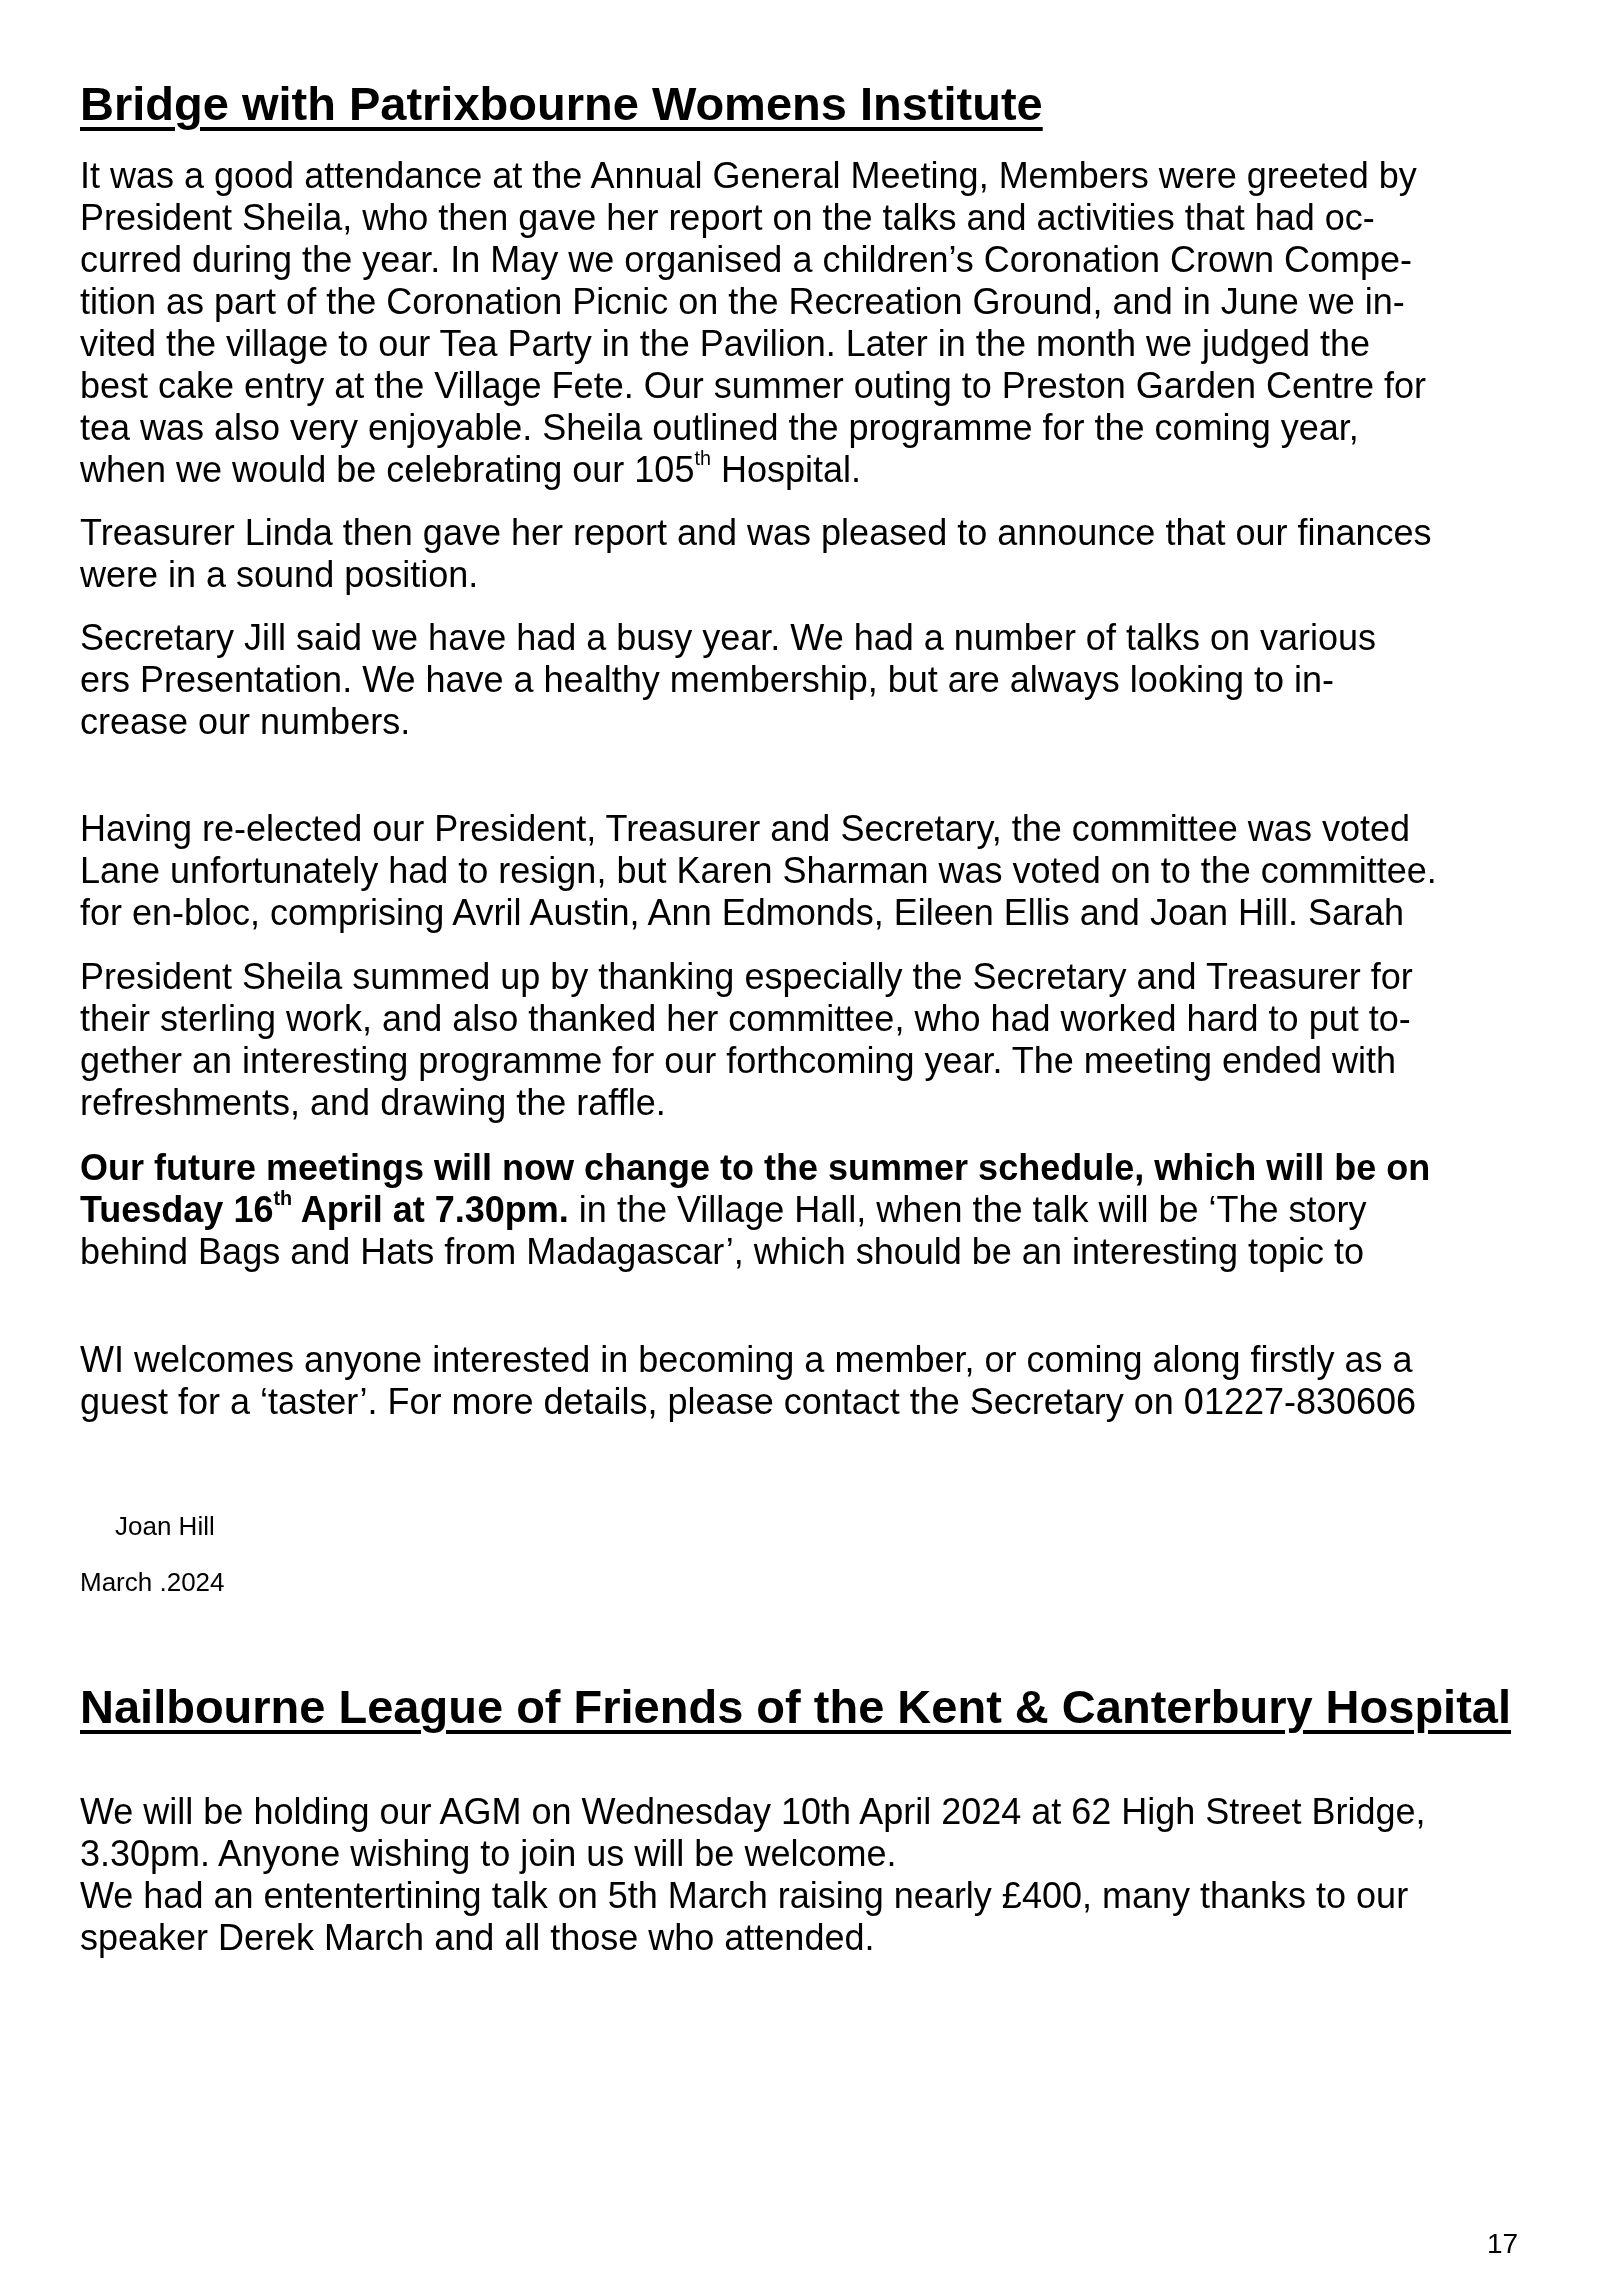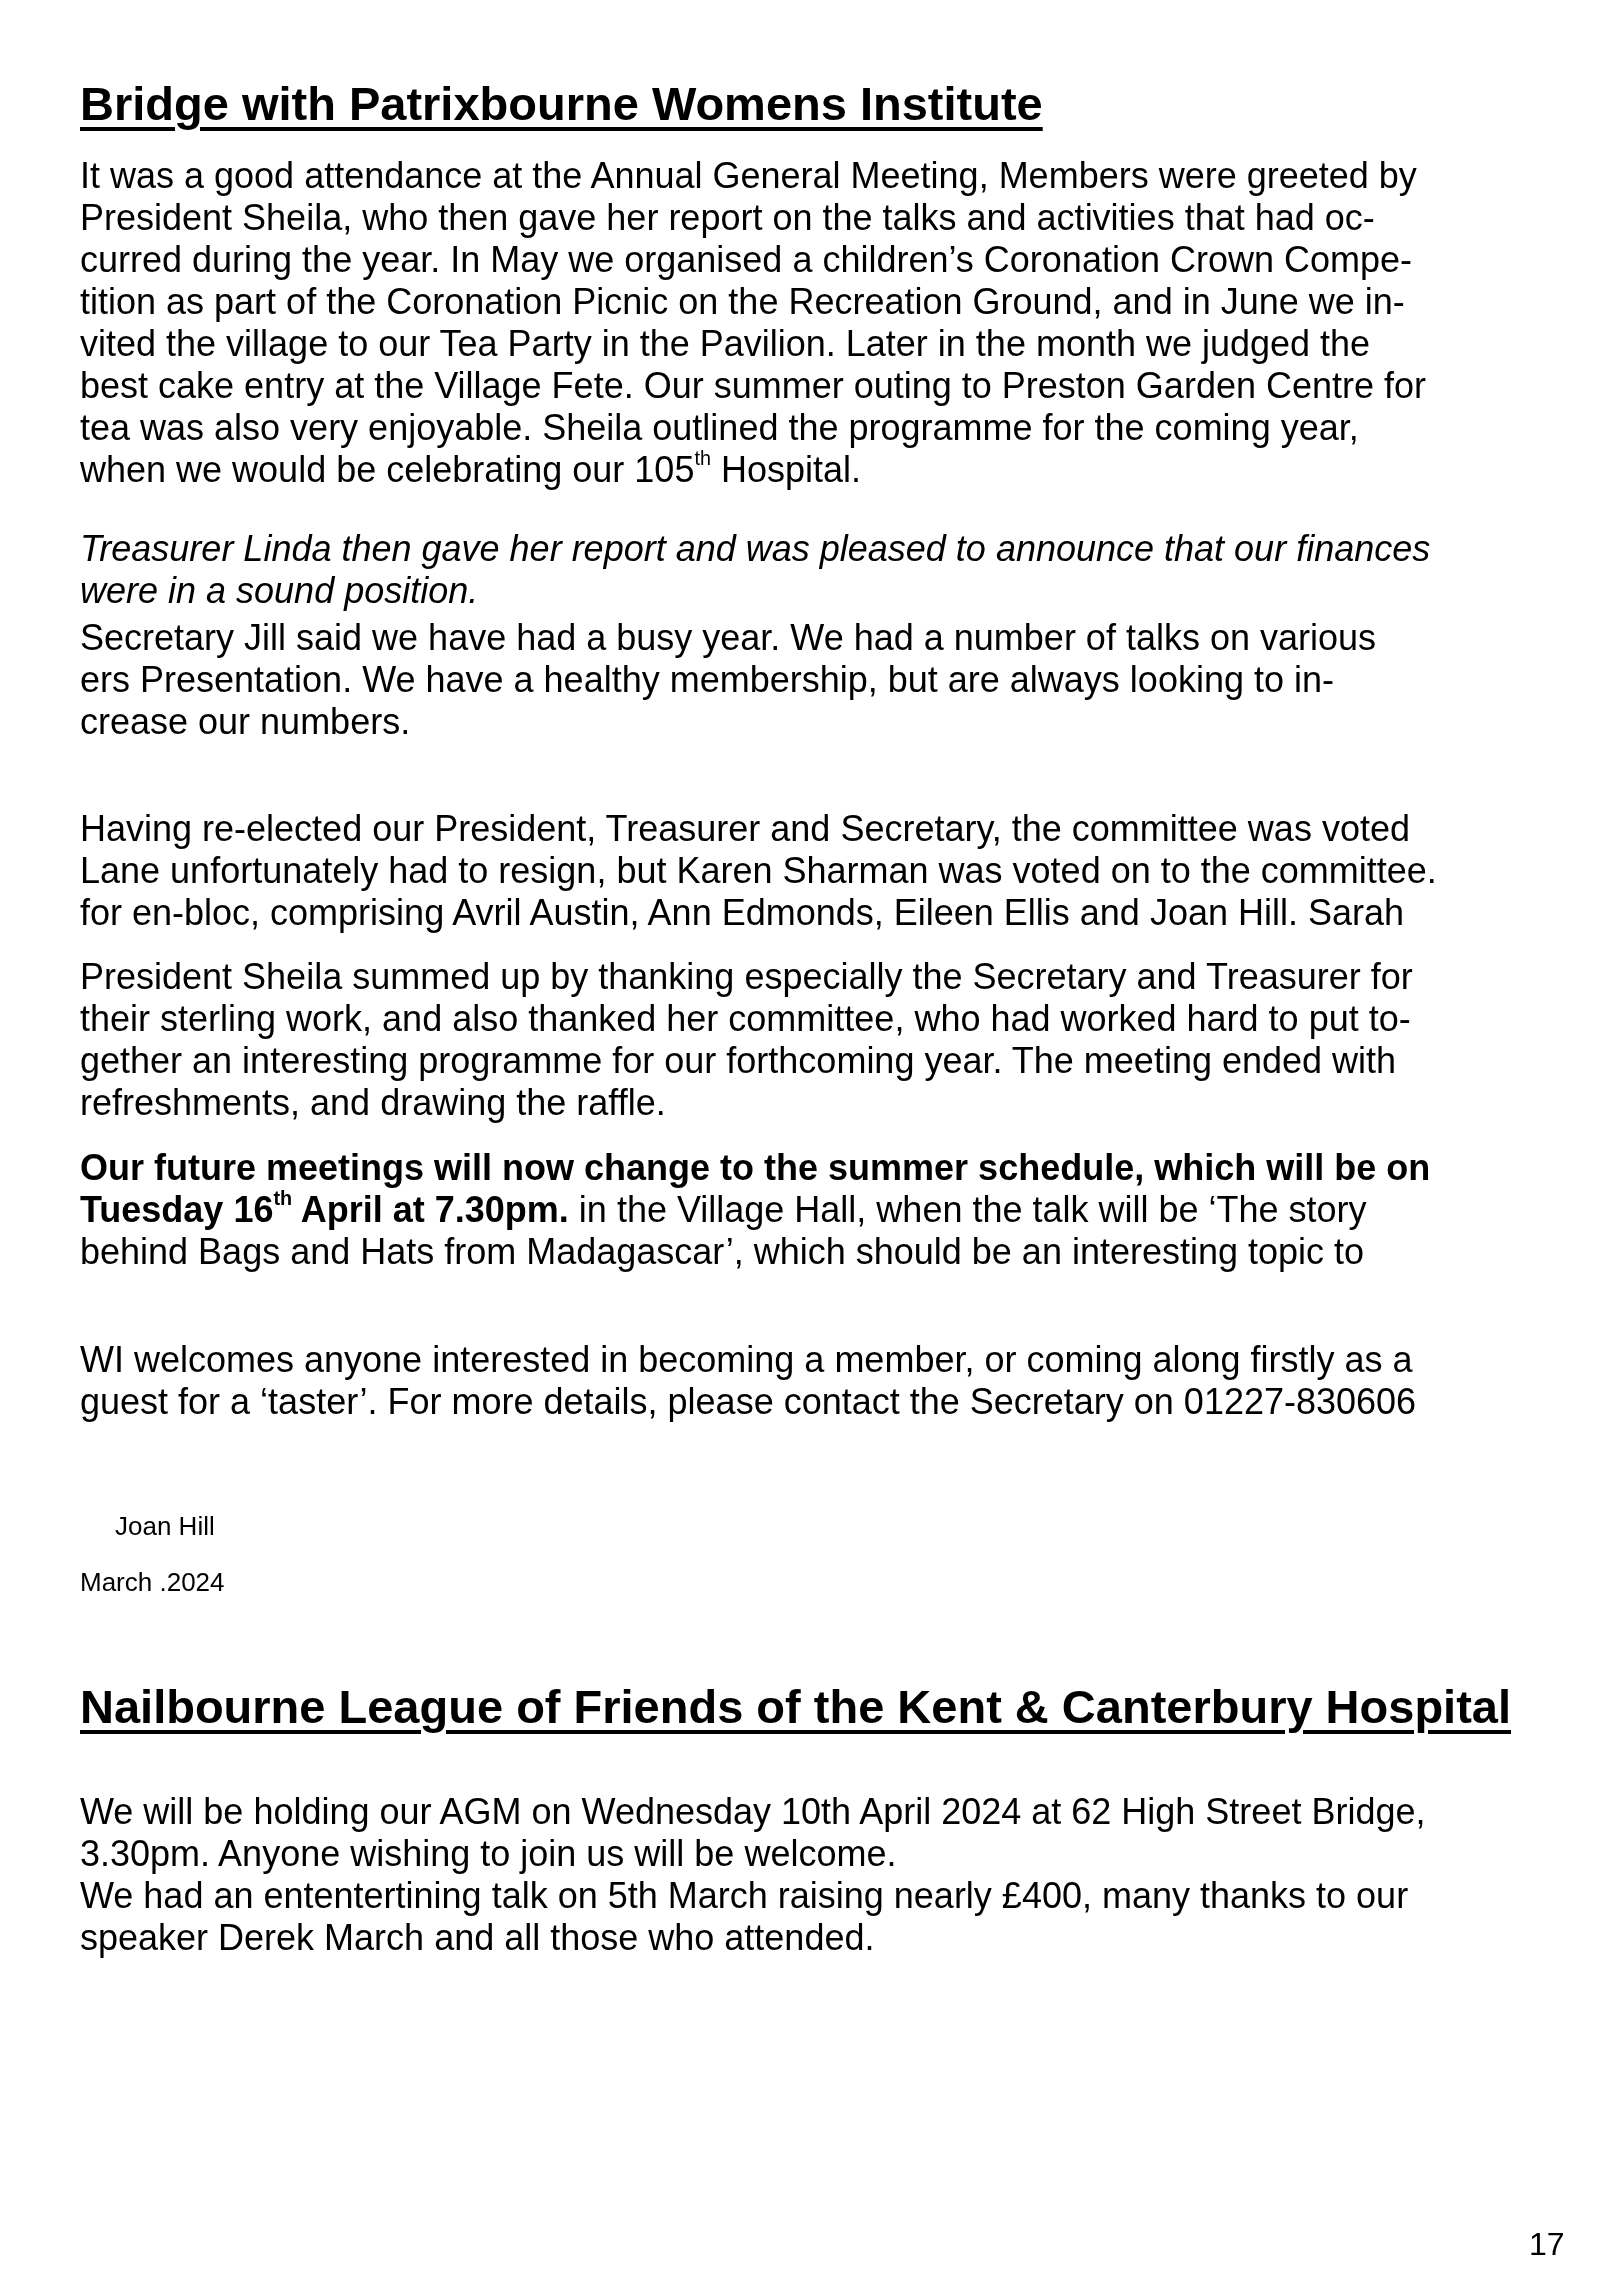--- a/index.html
+++ b/index.html
@@ -63,44 +63,43 @@
     }
     #heading-lof {
       position: absolute;
       top: 1684px;
       left: 0;
     }
     .page-number {
       position: absolute;
       left: 1487px;
       top: 2220px;
-      font-size: 32px;
+      font-size: 28px;
       line-height: 48px;
-      margin-left: 42px;
     }
   </style>
 </head>
 <body>
 
 <div class="page">
 
   <h1 id="heading-wi" class="heading">Bridge with Patrixbourne Womens Institute</h1>
 
   <div class="para body-text" style="top:155px;">
     <span class="line">It was a good attendance at the  Annual General Meeting, Members were greeted by</span>
     <span class="line">President Sheila, who then gave her report on the talks and activities that had oc-</span>
     <span class="line">curred during the year.  In May we organised a children’s Coronation Crown Compe-</span>
     <span class="line">tition as part of the Coronation Picnic on the Recreation Ground, and in June we in-</span>
     <span class="line">vited the village to our Tea Party in the Pavilion.  Later in the month we judged the</span>
     <span class="line">best cake entry at the Village Fete.  Our summer outing to Preston Garden Centre for</span>
     <span class="line">tea was also very enjoyable.  Sheila outlined the programme for the coming year,</span>
     <span class="line"><span>when we would be celebrating our 105</span><sup>th</sup><span> Hospital.</span></span>
   </div>
 
-  <div class="para body-text" style="top:528px;font-style:italic;">
+  <div class="para body-text" style="top:512px;">
     <span class="line">Treasurer Linda then gave her report and was pleased to announce that our finances</span>
     <span class="line">were in a sound position.</span>
   </div>
 
   <div class="para body-text" style="top:617px;">
     <span class="line">Secretary Jill said we have had a busy year. We had a number of talks on various</span>
     <span class="line">ers Presentation.  We have a healthy membership, but are always looking to in-</span>
     <span class="line">crease our numbers.</span>
   </div>
 

